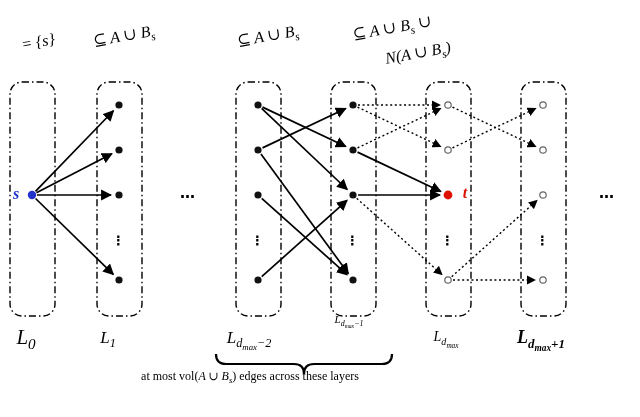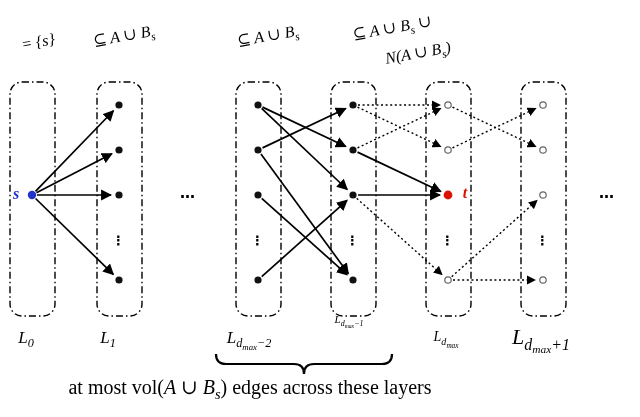--- a/index.html
+++ b/index.html
@@ -83,21 +83,21 @@
       <div class="txt math" style="left: 418px; top: 53px; font-size: 16px; transform: translate(-50%, -50%) rotate(-10deg);"><span>N(A ∪ B</span><sub>s</sub><span>)</span></div>
       <div class="txt math blue" style="left: 16px; top: 194px; font-size: 16px; transform: translate(-50%, -50%);"><span>s</span></div>
       <div class="txt math red" style="left: 465px; top: 193px; font-size: 16px; transform: translate(-50%, -50%);"><span>t</span></div>
       <div class="txt dots" style="left: 188px; top: 193px; font-size: 15px; transform: translate(-50%, -50%);"><span>…</span></div>
       <div class="txt dots" style="left: 607px; top: 193px; font-size: 15px; transform: translate(-50%, -50%);"><span>…</span></div>
       <div class="txt dots" style="left: 119px; top: 240px; font-size: 13px; transform: translate(-50%, -50%);"><span>⋮</span></div>
       <div class="txt dots" style="left: 258px; top: 240px; font-size: 13px; transform: translate(-50%, -50%);"><span>⋮</span></div>
       <div class="txt dots" style="left: 353px; top: 240px; font-size: 13px; transform: translate(-50%, -50%);"><span>⋮</span></div>
       <div class="txt dots" style="left: 448px; top: 240px; font-size: 13px; transform: translate(-50%, -50%);"><span>⋮</span></div>
       <div class="txt dots" style="left: 543px; top: 240px; font-size: 13px; transform: translate(-50%, -50%);"><span>⋮</span></div>
-      <div class="txt math" style="left: 26px; top: 337px; font-size: 17px; transform: translate(-50%, -50%);"><span>L</span><sub>0</sub></div>
+      <div class="txt math" style="left: 26px; top: 337px; font-size: 21px; transform: translate(-50%, -50%);"><span>L</span><sub>0</sub></div>
       <div class="txt math" style="left: 108px; top: 337px; font-size: 17px; transform: translate(-50%, -50%);"><span>L</span><sub>1</sub></div>
       <div class="txt math" style="left: 249px; top: 338px; font-size: 17px; transform: translate(-50%, -50%);"><span>L</span><sub>d</sub><sub><sub>max</sub></sub><sub>−2</sub></div>
       <div class="txt math" style="left: 349px; top: 320px; font-size: 11px; transform: translate(-50%, -50%);"><span>L</span><sub>d</sub><sub><sub>max</sub></sub><sub>−1</sub></div>
       <div class="txt math" style="left: 446px; top: 338px; font-size: 14px; transform: translate(-50%, -50%);"><span>L</span><sub>d</sub><sub><sub>max</sub></sub></div>
-      <div class="txt math" style="left: 541px; top: 338px; font-size: 22px; transform: translate(-50%, -50%);"><span>L</span><sub>d</sub><sub><sub>max</sub></sub><sub>+1</sub></div>
-      <div class="txt caption" style="left: 250px; top: 387px; font-size: 20px; transform: translate(-50%, -50%);"><span>at most vol(</span><span class="it">A ∪ B</span><sub class="it">s</sub><span>) edges across these layers</span></div>
+      <div class="txt math" style="left: 541px; top: 338px; font-size: 18px; transform: translate(-50%, -50%); font-weight: bold;"><span>L</span><sub>d</sub><sub><sub>max</sub></sub><sub>+1</sub></div>
+      <div class="txt caption" style="left: 250px; top: 376px; font-size: 12px; transform: translate(-50%, -50%);"><span>at most vol(</span><span class="it">A ∪ B</span><sub class="it">s</sub><span>) edges across these layers</span></div>
     </div>
 </div>
 
 </body></html>

